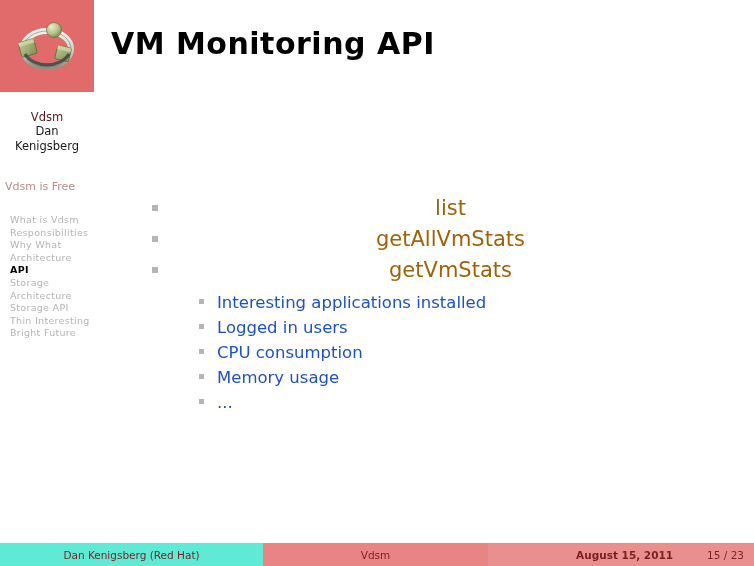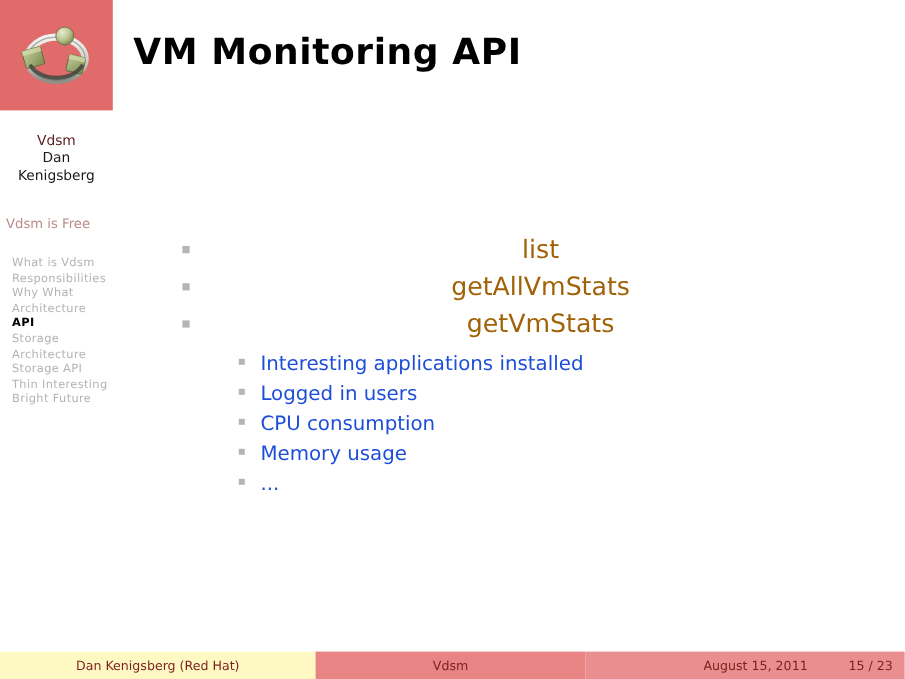--- a/index.html
+++ b/index.html
@@ -148,35 +148,35 @@
   .foot-seg {
     height: 23px;
     display: flex;
     align-items: center;
     font-size: 10.5px;
     color: #7d1f1f;
     overflow: hidden;
   }
   #foot-left {
     width: 263px;
-    background: #fef9c3;
+    background: #5eead4;
     justify-content: center;
   }
   #foot-mid {
     width: 225px;
     background: #e88484;
     justify-content: center;
   }
   #foot-right {
     width: 266px;
     background: #ea8f8f;
     justify-content: flex-end;
     padding-right: 0px;
   }
-  #foot-date { margin-right: 34px; }
+  #foot-date { margin-right: 34px; font-weight: bold; }
   #foot-page { margin-right: 10px; }
 </style>
 </head>
 <body>
 
 <div id="logo-block">
   <svg id="logo-svg" viewBox="0 0 66 66">
     <defs>
       <linearGradient id="ringGrad" x1="0" y1="0" x2="0" y2="1">
         <stop offset="0%" stop-color="#f2f2f0"></stop>

